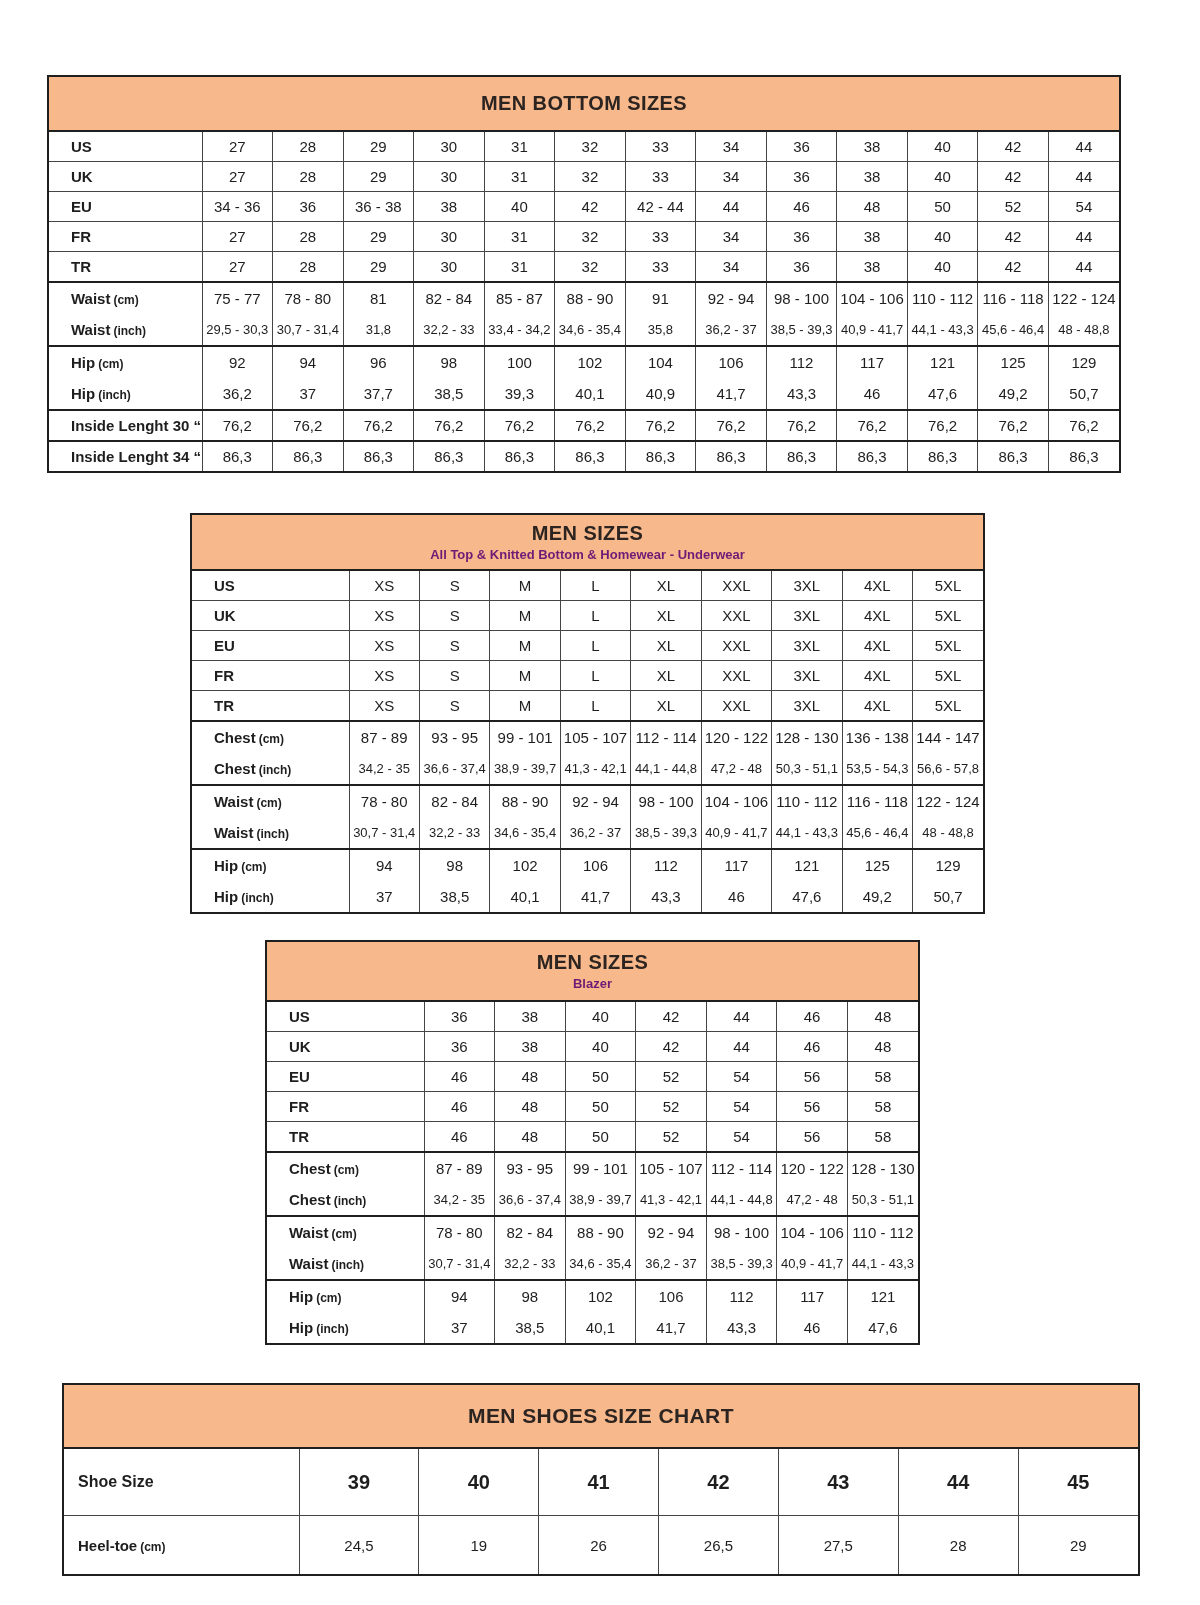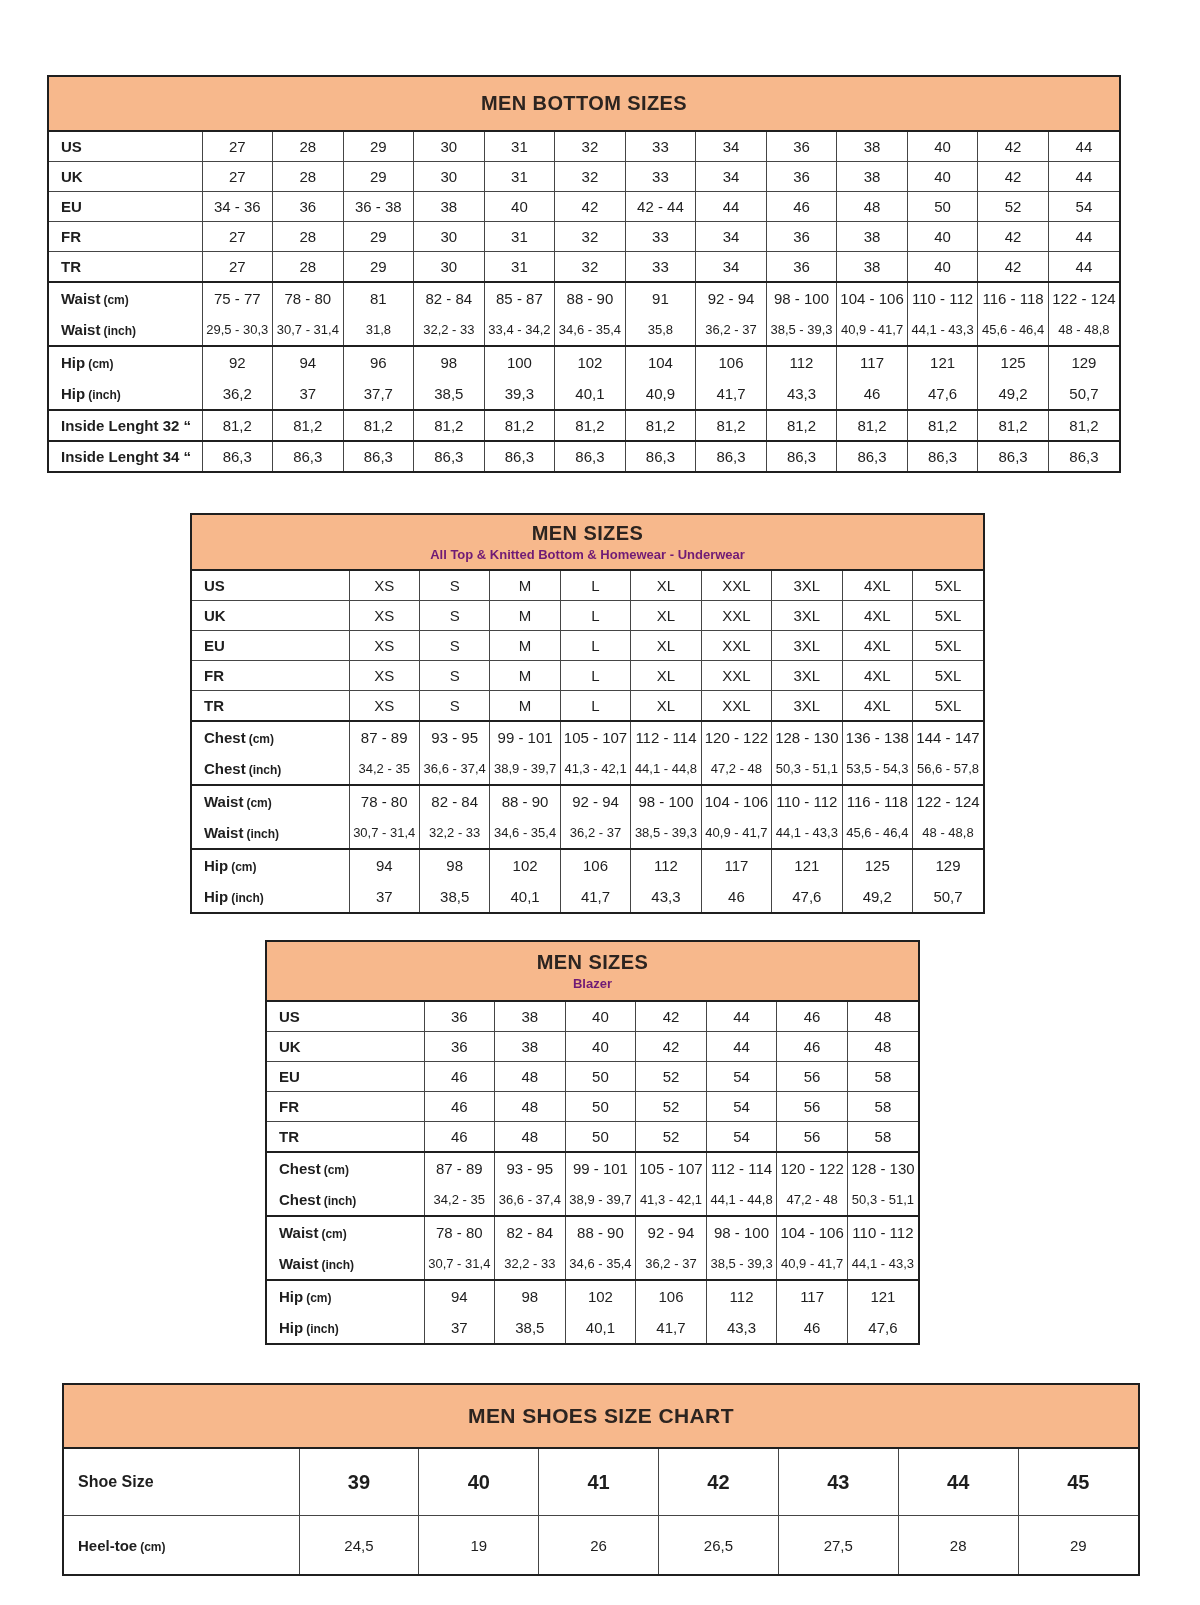--- a/index.html
+++ b/index.html
@@ -22,21 +22,21 @@
   }
   .table-title{font-weight:bold;font-size:20px;color:#2C2420;letter-spacing:0.4px;}
   .table-subtitle{font-weight:bold;font-size:13px;color:#701a75;margin-top:2px;}
   table.size-grid{border-collapse:collapse;width:100%;table-layout:fixed;}
   .size-grid td{
     border-left:1px solid var(--grid);
     text-align:center;vertical-align:middle;
     font-size:15px;height:29px;padding:0 2px;overflow:hidden;white-space:nowrap;
   }
   .size-grid td.label-cell{
-    border-left:none;text-align:left;padding-left:12px;font-weight:bold;
+    border-left:none;text-align:left;padding-left:22px;font-weight:bold;
   }
   .label-main{font-weight:bold;}
   .unit{font-size:12px;margin-left:3px;font-weight:bold;}
   tr.sep-thin td{border-top:1px solid var(--grid);}
   tr.sep-thick td{border-top:2px solid var(--border);}
   tr.sep-none td{border-top:none;}
   tr.has-unit td{height:31px;}
   tr.small td:not(.label-cell){font-size:13px;}
   tr.bold-cells td{font-weight:bold;}
 
@@ -229,34 +229,34 @@
             <td class="data-cell">40,1</td>
             <td class="data-cell">40,9</td>
             <td class="data-cell">41,7</td>
             <td class="data-cell">43,3</td>
             <td class="data-cell">46</td>
             <td class="data-cell">47,6</td>
             <td class="data-cell">49,2</td>
             <td class="data-cell">50,7</td>
           </tr>
           <tr class="sep-thick">
-            <td class="label-cell"><span class="label-main">Inside Lenght 32 “</span></td>
-            <td class="data-cell">81,2</td>
-            <td class="data-cell">81,2</td>
-            <td class="data-cell">81,2</td>
-            <td class="data-cell">81,2</td>
-            <td class="data-cell">81,2</td>
-            <td class="data-cell">81,2</td>
-            <td class="data-cell">81,2</td>
-            <td class="data-cell">81,2</td>
-            <td class="data-cell">81,2</td>
-            <td class="data-cell">81,2</td>
-            <td class="data-cell">81,2</td>
-            <td class="data-cell">81,2</td>
-            <td class="data-cell">81,2</td>
+            <td class="label-cell"><span class="label-main">Inside Lenght 30 “</span></td>
+            <td class="data-cell">76,2</td>
+            <td class="data-cell">76,2</td>
+            <td class="data-cell">76,2</td>
+            <td class="data-cell">76,2</td>
+            <td class="data-cell">76,2</td>
+            <td class="data-cell">76,2</td>
+            <td class="data-cell">76,2</td>
+            <td class="data-cell">76,2</td>
+            <td class="data-cell">76,2</td>
+            <td class="data-cell">76,2</td>
+            <td class="data-cell">76,2</td>
+            <td class="data-cell">76,2</td>
+            <td class="data-cell">76,2</td>
           </tr>
           <tr class="sep-thick">
             <td class="label-cell"><span class="label-main">Inside Lenght 34 “</span></td>
             <td class="data-cell">86,3</td>
             <td class="data-cell">86,3</td>
             <td class="data-cell">86,3</td>
             <td class="data-cell">86,3</td>
             <td class="data-cell">86,3</td>
             <td class="data-cell">86,3</td>
             <td class="data-cell">86,3</td>

